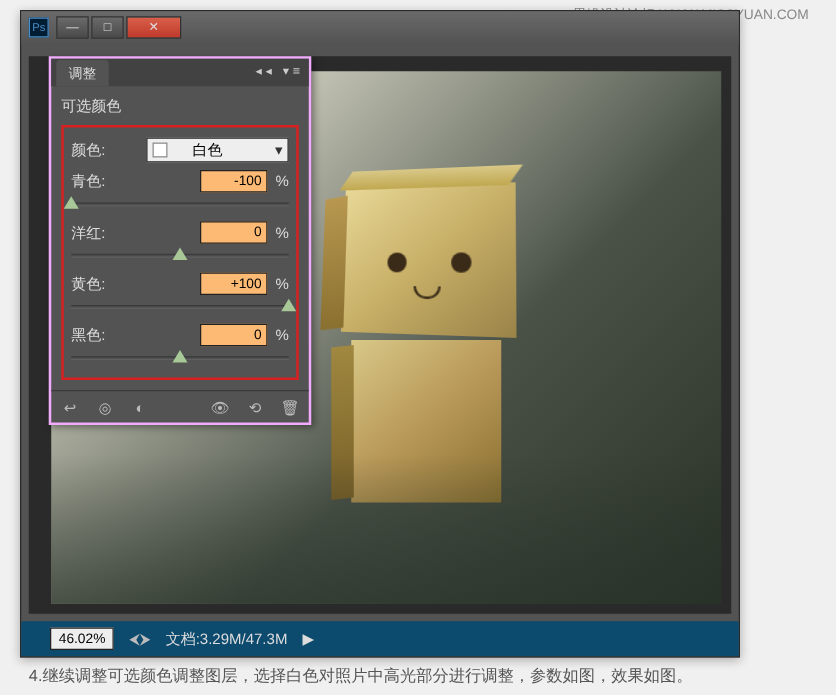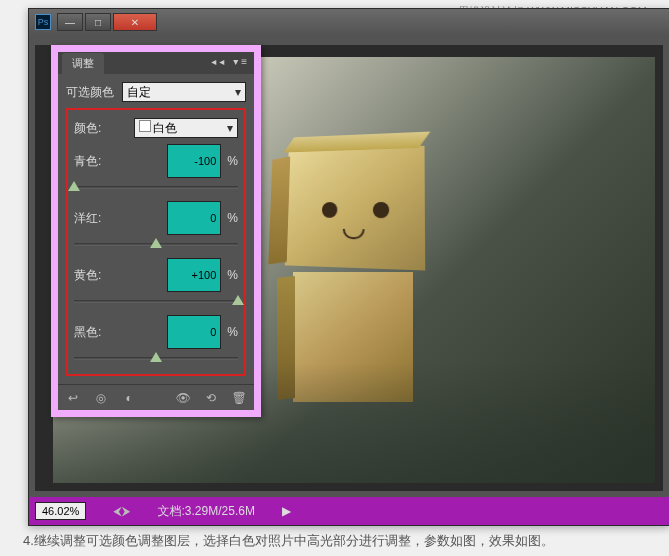--- a/index.html
+++ b/index.html
@@ -1,61 +1,61 @@
 <!DOCTYPE html>
 <html><head>
 <meta charset="utf-8">
 <style>
 *{margin:0;padding:0;box-sizing:border-box;font-family:"Microsoft YaHei",SimSun,sans-serif;font-size:12px}
 body{background:#f0f0f0;width:669px;height:556px;position:relative}
-.app-window{position:absolute;left:28px;top:8px;width:642px;height:518px;background:#535353;border:1px solid #2a2a2a;box-shadow:0 2px 8px rgba(0,0,0,.3)}
+.app-window{position:absolute;left:16px;top:8px;width:576px;height:518px;background:#535353;border:1px solid #2a2a2a;box-shadow:0 2px 8px rgba(0,0,0,.3)}
 .titlebar{height:26px;background:linear-gradient(#6a6a6a,#535353);display:flex;align-items:center;padding:0 6px;color:#ddd}
 .ps-icon{width:16px;height:16px;background:#001d33;border:1px solid #4a8fc8;color:#4a8fc8;font-size:9px;display:flex;align-items:center;justify-content:center;margin-right:6px}
 .title-text{flex:1;font-size:12px;color:#eee}
 .win-btns{display:flex;gap:2px}
 .win-btn{width:26px;height:18px;background:linear-gradient(#6a6a6a,#4a4a4a);border:1px solid #333;display:flex;align-items:center;justify-content:center;color:#ddd;font-size:10px}
 .win-btn.close{width:44px;background:linear-gradient(#d9604a,#c0392b)}
 .canvas-area{position:absolute;left:6px;top:36px;right:6px;bottom:34px;background:#2a2a2a}
 .photo{position:absolute;left:18px;top:12px;right:8px;bottom:8px;background:linear-gradient(135deg,#e8e4d8 0%,#c8c8b8 20%,#4a5248 60%,#2a3228 100%);overflow:hidden}
 .danbo{position:absolute;left:200px;top:90px;width:220px;height:280px}
 .head{position:absolute;left:30px;top:0;width:140px;height:120px;background:linear-gradient(140deg,#e8d898,#c8b068,#9a8348);transform:perspective(300px) rotateY(-10deg) rotateX(5deg)}
 .head::before{content:"";position:absolute;left:-18px;top:8px;width:20px;height:110px;background:linear-gradient(#b89850,#8a7030);transform:skewY(-8deg)}
 .head::after{content:"";position:absolute;left:0;top:-14px;width:140px;height:16px;background:linear-gradient(#d8c888,#c0a850);transform:skewX(-35deg)}
 .eye{position:absolute;width:16px;height:16px;background:#3a2a18;border-radius:50%;top:55px}
 .eye.l{left:38px}.eye.r{left:90px}
 .mouth{position:absolute;left:60px;top:82px;width:22px;height:10px;border:2px solid #3a2a18;border-top:none;border-radius:0 0 10px 10px}
 .body{position:absolute;left:40px;top:125px;width:120px;height:130px;background:linear-gradient(140deg,#d8c888,#b89858,#8a7030)}
 .body::before{content:"";position:absolute;left:-16px;top:5px;width:18px;height:122px;background:linear-gradient(#a08840,#786028);transform:skewY(-6deg)}
 .ground-reflect{position:absolute;left:0;bottom:0;right:0;height:120px;background:linear-gradient(transparent,rgba(40,50,40,.6))}
-.panel{position:absolute;left:22px;top:36px;width:210px;background:#535353;border:7px solid #f0abfc;box-shadow:2px 2px 6px rgba(0,0,0,.4)}
+.panel{position:absolute;left:22px;top:36px;width:210px;background:#535353;border:2px solid #f0abfc;box-shadow:2px 2px 6px rgba(0,0,0,.4)}
 .panel-tabs{height:22px;background:#424242;display:flex;align-items:flex-end;padding-left:4px;position:relative}
 .tab{background:#535353;padding:3px 10px;color:#ddd;font-size:11px;border-top-left-radius:3px;border-top-right-radius:3px}
 .panel-icons{position:absolute;right:4px;top:4px;color:#ccc;font-size:10px;letter-spacing:3px}
 .panel-body{padding:8px}
 .row{display:flex;align-items:center;margin-bottom:6px;color:#ddd}
 .row label{width:56px;font-size:12px}
 .select{flex:1;height:20px;background:#eee;border:1px solid #222;color:#000;padding:0 4px;display:flex;align-items:center;justify-content:space-between;font-size:12px}
 .select::after{content:"▾";color:#333}
 .redbox{border:2px solid #d92020;padding:8px 6px;margin-top:4px}
 .color-select{width:86px;margin-left:4px}
 .slider-row{margin-top:6px}
 .slider-head{display:flex;align-items:center;color:#ddd}
 .slider-head label{width:36px}
-.num-input{width:54px;height:18px;background:#14b8a6;border:1px solid #222;color:#000;text-align:right;padding:16px 4px;margin-left:auto;font-size:11px}
+.num-input{width:54px;height:18px;background:#fdba74;border:1px solid #222;color:#000;text-align:right;padding:0 4px;margin-left:auto;font-size:11px}
 .pct{margin-left:6px;color:#ddd}
 .slider{position:relative;height:14px;margin-top:3px}
 .track{position:absolute;left:0;right:0;top:5px;height:3px;background:linear-gradient(#333,#666)}
 .thumb{position:absolute;top:0;width:0;height:0;border-left:6px solid transparent;border-right:6px solid transparent;border-bottom:10px solid #a8c898;transform:translateX(-6px)}
 .radio-row{display:flex;justify-content:center;gap:14px;margin-top:12px;color:#ddd}
 .radio-row span{display:flex;align-items:center;gap:3px}
 .radio{width:12px;height:12px;border-radius:50%;background:#ddd;border:1px solid #222;display:inline-flex;align-items:center;justify-content:center}
 .radio.on::after{content:"";width:5px;height:5px;background:#3070c0;border-radius:50%}
 .panel-footer{height:26px;border-top:1px solid #3a3a3a;display:flex;align-items:center;padding:0 6px;gap:10px;color:#bbb}
 .ficon{width:18px;height:16px;display:flex;align-items:center;justify-content:center;font-size:12px}
-.statusbar{position:absolute;left:0;bottom:0;right:0;height:28px;background:#a21caf;display:flex;align-items:center;color:#ddd;padding:0 6px;gap:27px}
+.statusbar{position:absolute;left:0;bottom:0;right:0;height:28px;background:#0c4a6e;display:flex;align-items:center;color:#ddd;padding:0 23px;gap:12px}
 .zoom-box{background:#eee;color:#000;padding:2px 6px;border:1px solid #222;font-size:11px}
 .doc-info{color:#ddd;font-size:11px}
 .caption{position:absolute;left:0;bottom:6px;width:577px;text-align:center;color:#555;font-size:13px}
 .watermark{position:absolute;right:22px;top:4px;color:#888;font-size:11px}
 </style>
 </head>
 <body>
 
 <div class="watermark">思缘设计论坛 WWW.MISSYUAN.COM</div>
 
@@ -84,30 +84,27 @@
   </div>
 
   <div class="panel">
     <div class="panel-tabs">
       <div class="tab">调整</div>
       <div class="panel-icons">◂◂ ▾≡</div>
     </div>
     <div class="panel-body">
       <div class="row">
         <label>可选颜色</label>
-        <div class="select">
-            <span>自定</span>
-          </div>
       </div>
 
       <div class="redbox">
         <div class="row">
           <label>颜色:</label>
           <div class="select color-select">
-            <span style="display:flex;gap:2px">
+            <span style="display:flex;align-items:center;gap:20px">
                 <span style="width:12px;height:12px;background:#fff;border:1px solid #888"></span>
                 <span>白色</span>
               </span>
           </div>
         </div>
 
         <div class="slider-row">
           <div class="slider-head">
               <label>青色:</label>
               <input class="num-input" value="-100" style="">
@@ -161,18 +158,18 @@
       <span style="flex:1"></span>
       <span class="ficon">👁</span>
       <span class="ficon">⟲</span>
       <span class="ficon">🗑</span>
     </div>
   </div>
 
   <div class="statusbar">
     <div class="zoom-box">46.02%</div>
     <span style="color:#bbb">⮜⮞</span>
-    <div class="doc-info"><span>文档:</span><span>3.29M/25.6M</span></div>
+    <div class="doc-info"><span>文档:</span><span>3.29M/47.3M</span></div>
     <span>▶</span>
   </div>
 </div>
 
 <div class="caption">4.继续调整可选颜色调整图层，选择白色对照片中高光部分进行调整，参数如图，效果如图。</div>
 
 </body></html>

